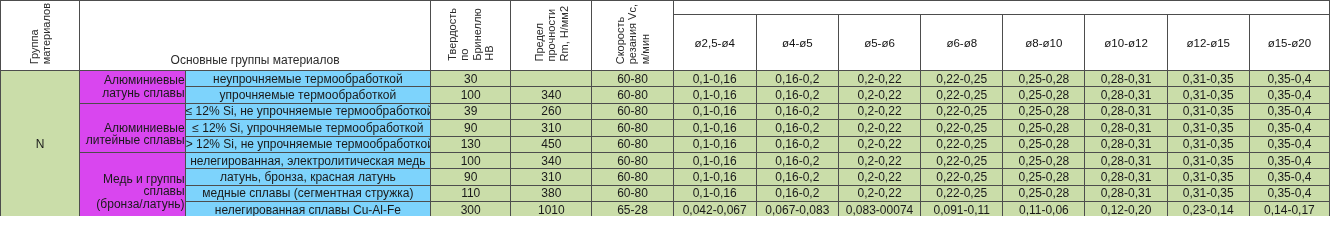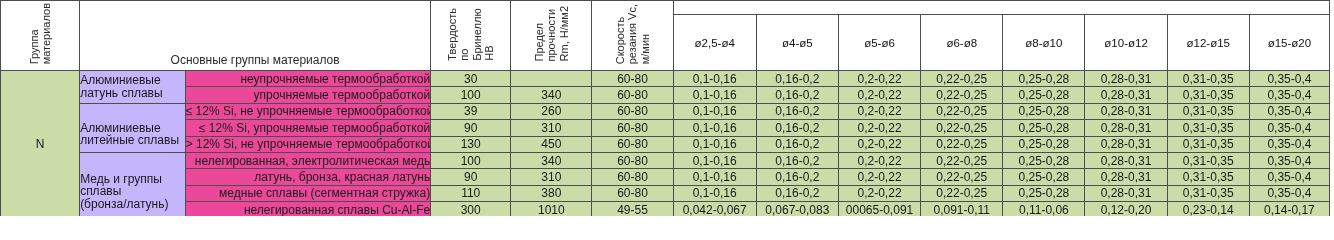--- a/index.html
+++ b/index.html
@@ -91,32 +91,32 @@
     height: 16.4px;
   }
   .c-group {
     text-align: center;
     vertical-align: bottom;
     padding-bottom: 2px;
     font-size: 12px;
     background: #cadda9;
   }
   .c-sub {
-    text-align: left;
+    text-align: right;
     padding-left: 4px;
     font-size: 12px;
-    background: #c4b5fd;
+    background: #d946ef;
     line-height: 1.05;
   }
   .c-sub span { display: block; }
   .c-name {
-    text-align: right;
+    text-align: center;
     padding-left: 4px;
     font-size: 12px;
-    background: #ec4899;
+    background: #7dd3fc;
   }
   .c-num {
     text-align: center;
     font-size: 12px;
     background: #cadda9;
   }
   .c-val {
     text-align: center;
     font-size: 12px;
     background: #cadda9;
@@ -318,24 +318,24 @@
       <td class="c-val">0,25-0,28</td>
       <td class="c-val">0,28-0,31</td>
       <td class="c-val">0,31-0,35</td>
       <td class="c-val">0,35-0,4</td>
     </tr>
 
     <tr class="row">
       <td class="c-name">нелегированная сплавы Cu-Al-Fe</td>
       <td class="c-num">300</td>
       <td class="c-num">1010</td>
-      <td class="c-num">49-55</td>
+      <td class="c-num">65-28</td>
       <td class="c-val">0,042-0,067</td>
       <td class="c-val">0,067-0,083</td>
-      <td class="c-val">00065-0,091</td>
+      <td class="c-val">0,083-00074</td>
       <td class="c-val">0,091-0,11</td>
       <td class="c-val">0,11-0,06</td>
       <td class="c-val">0,12-0,20</td>
       <td class="c-val">0,23-0,14</td>
       <td class="c-val">0,14-0,17</td>
     </tr>
 
   </tbody>
     </table>
 </div>

